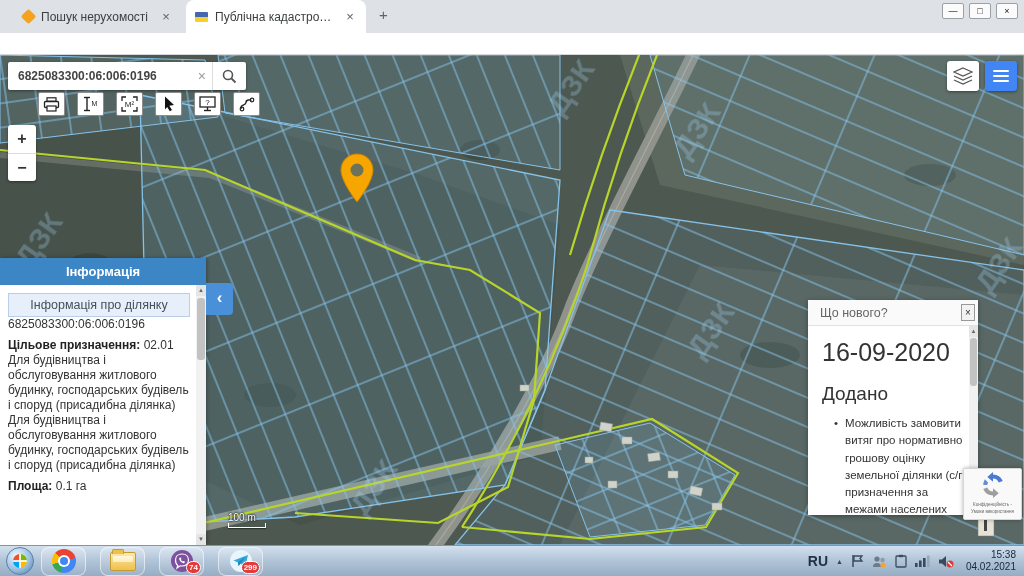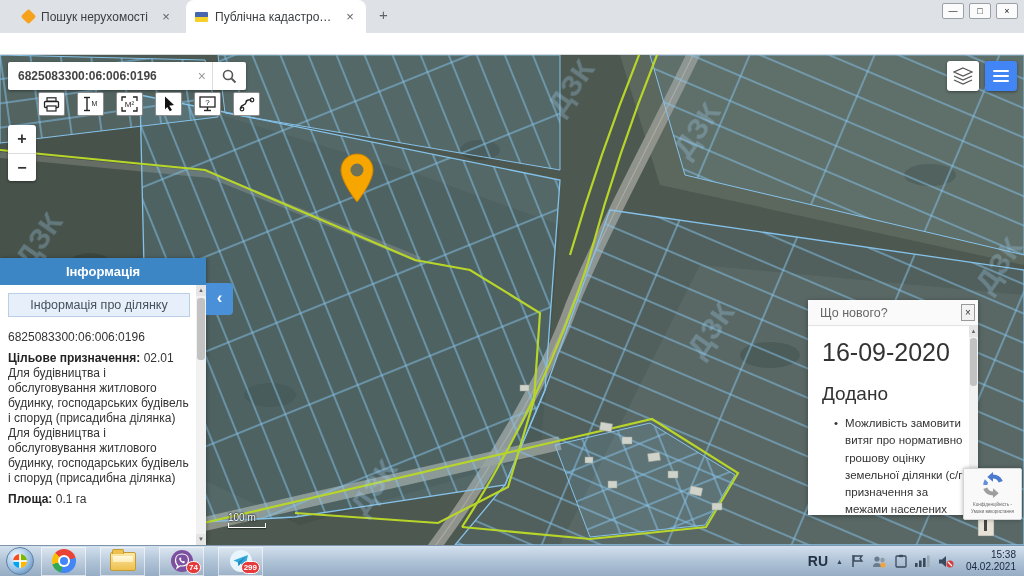--- a/index.html
+++ b/index.html
@@ -45,21 +45,21 @@
   .layersbtn{position:absolute;left:947px;top:6px;width:32px;height:30px;background:#fff;border-radius:3px;box-shadow:0 1px 3px rgba(0,0,0,.4);display:flex;align-items:center;justify-content:center;cursor:pointer}
   .menubtn{position:absolute;left:985px;top:6px;width:32px;height:30px;background:#4285f4;border-radius:3px;box-shadow:0 1px 3px rgba(0,0,0,.4);display:flex;flex-direction:column;align-items:center;justify-content:center;gap:3px;cursor:pointer}
   .menubtn i{display:block;width:16px;height:2px;background:#fff;border-radius:1px}
 
   .marker{position:absolute;left:339px;top:98px;width:36px;height:50px}
 
   
   .ipanel{position:absolute;left:0;top:203px;width:206px;height:287px;background:#fff;box-shadow:1px 0 4px rgba(0,0,0,.3)}
   .iphead{height:27px;background:#3c86c5;color:#fff;font-size:13px;font-weight:bold;text-align:center;line-height:27px}
   .ipbody{position:absolute;top:27px;left:0;right:10px;bottom:0;overflow:hidden;padding:8px 6px 0 8px}
-  .ipsec{border:1px solid #b9cfe8;background:#e7f0fa;color:#44505c;font-size:12.5px;text-align:center;padding:4px 2px;margin-bottom:13px;cursor:pointer}
+  .ipsec{border:1px solid #b9cfe8;background:#e7f0fa;color:#44505c;font-size:12.5px;text-align:center;padding:4px 2px;margin-bottom:0;cursor:pointer}
   .fld{font-size:12px;color:#333;line-height:15px;margin-bottom:6px}
   .flab{font-weight:bold;color:#222}
   .ipscroll{position:absolute;top:27px;right:0;width:10px;bottom:0;background:#f1f1f1}
   .sarrow{position:absolute;left:0;width:10px;height:11px;font-size:6px;color:#666;text-align:center;line-height:11px;background:#e5e5e5;cursor:pointer}
   .sthumb{position:absolute;left:1px;width:8px;background:#c2c2c2;border-radius:3px;cursor:pointer}
   .collapse{position:absolute;left:206px;top:228px;width:27px;height:32px;background:#4a90d9;border-radius:0 4px 4px 0;color:#fff;font-size:17px;font-weight:bold;text-align:center;line-height:30px;cursor:pointer}
 
   
   .npanel{position:absolute;left:808px;top:245px;width:170px;height:215px;background:#fff;box-shadow:0 1px 5px rgba(0,0,0,.35)}
   .nphead{height:26px;background:#fafafa;border-bottom:1px solid #e2e2e2;font-size:12.5px;color:#666;line-height:26px;padding-left:12px;position:relative}
@@ -75,21 +75,21 @@
 
   .recaptcha{position:absolute;left:963px;top:413px;width:59px;height:52px;background:#f9f9f9;border:1px solid #d6d6d6;border-radius:2px;box-shadow:0 0 4px rgba(0,0,0,.3);text-align:center;padding-top:3px}
   .rctxt{font-size:4.5px;color:#666;line-height:1.5}
 
   
   #taskbar{position:absolute;top:545px;left:0;width:1024px;height:31px;background:linear-gradient(#d3e0ee,#b3c6d9 45%,#96adc4);border-top:1px solid #7e95ab;display:flex;align-items:center}
   .orb{width:28px;height:28px;border-radius:50%;margin:0 7px 0 6px;background:radial-gradient(circle at 35% 30%,#eaf6ff,#9cc0e2 55%,#4a7cab);border:1px solid #5d7fa0;position:relative;cursor:pointer}
   .flag4{position:absolute;left:6px;top:6px;width:14px;height:14px;border-radius:50%;overflow:hidden;background:conic-gradient(#7db700 0 90deg,#ffb900 90deg 180deg,#00a4ef 180deg 270deg,#f25022 270deg 360deg)}
   .flag4:after{content:"";position:absolute;left:6px;top:0;width:2px;height:14px;background:rgba(255,255,255,.85)}
   .flag4:before{content:"";position:absolute;left:0;top:6px;width:14px;height:2px;background:rgba(255,255,255,.85);z-index:1}
-  .appbtn{width:45px;height:29px;border:1px solid rgba(255,255,255,.55);border-radius:0;margin-right:14px;background:linear-gradient(rgba(255,255,255,.25),rgba(255,255,255,.05));display:flex;align-items:center;justify-content:center;position:relative;cursor:pointer}
+  .appbtn{width:45px;height:29px;border:1px solid rgba(255,255,255,.55);border-radius:8px;margin-right:14px;background:linear-gradient(rgba(255,255,255,.25),rgba(255,255,255,.05));display:flex;align-items:center;justify-content:center;position:relative;cursor:pointer}
   .badge{position:absolute;right:2px;bottom:1px;min-width:14px;height:13px;border-radius:7px;background:#e43a3a;border:1px solid #fff;color:#fff;font-size:8px;font-weight:bold;line-height:11px;text-align:center;padding:0 2px}
   .chrome{width:24px;height:24px;border-radius:50%;background:conic-gradient(from -45deg,#ea4335 0 120deg,#4285f4 120deg 240deg,#34a853 240deg 300deg,#fbbc05 300deg 360deg);position:relative}
   .chrome:after{content:"";position:absolute;left:6px;top:6px;width:12px;height:12px;background:#fff;border-radius:50%}
   .chrome:before{content:"";position:absolute;left:8px;top:8px;width:8px;height:8px;background:#4285f4;border-radius:50%;z-index:1}
   .folder{width:26px;height:19px;background:linear-gradient(#ffe9a8,#eec04e);border:1px solid #c49b35;border-radius:2px;position:relative}
   .folder:before{content:"";position:absolute;top:-4px;left:1px;width:10px;height:4px;background:#eec04e;border:1px solid #c49b35;border-bottom:none;border-radius:2px 2px 0 0}
   .folder:after{content:"";position:absolute;left:2px;top:3px;right:2px;height:6px;background:linear-gradient(#fff8e2,#ffedb5);border-radius:1px}
   .tray{margin-left:auto;display:flex;align-items:center;gap:8px;padding-right:8px;color:#243247}
   .tray .lang{font-size:14px;font-weight:bold}
   .tray .chev{font-size:7px;color:#38465a}

